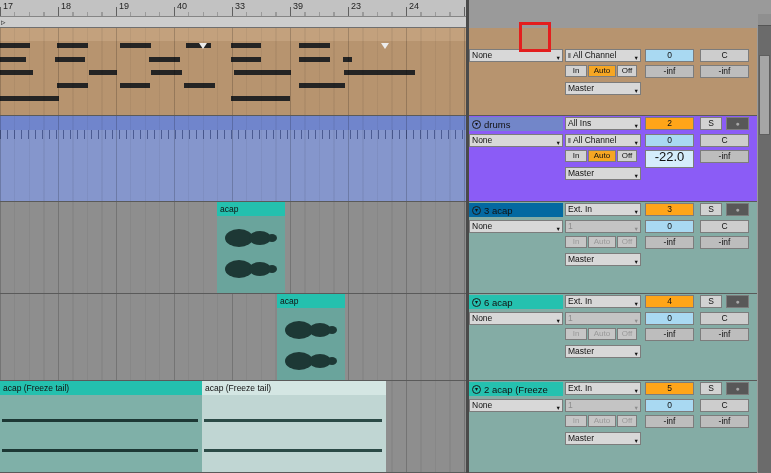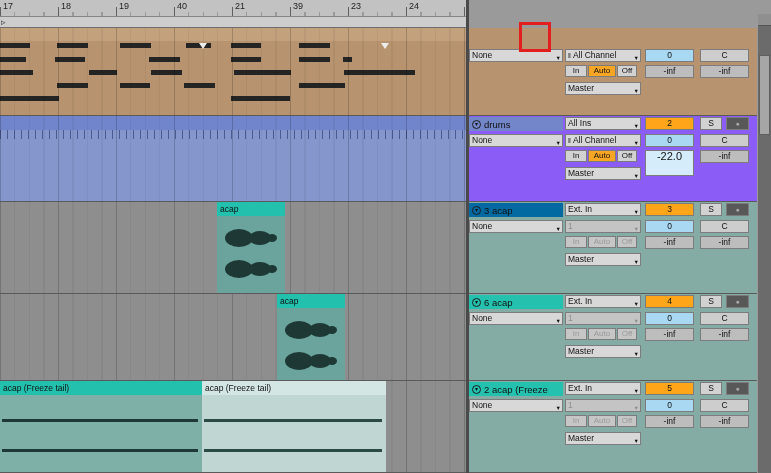--- a/index.html
+++ b/index.html
@@ -39,21 +39,21 @@
   <div class="ruler" id="ruler">
       <div style="position: absolute; left: 0px; bottom: 0px; width: 1px; height: 9px; background: rgb(96, 96, 96);"></div>
       <span style="position: absolute; left: 3px; top: 1px; font-size: 9px; color: rgb(34, 34, 34);">17</span>
       <div style="position: absolute; left: 58px; bottom: 0px; width: 1px; height: 9px; background: rgb(96, 96, 96);"></div>
       <span style="position: absolute; left: 61px; top: 1px; font-size: 9px; color: rgb(34, 34, 34);">18</span>
       <div style="position: absolute; left: 116px; bottom: 0px; width: 1px; height: 9px; background: rgb(96, 96, 96);"></div>
       <span style="position: absolute; left: 119px; top: 1px; font-size: 9px; color: rgb(34, 34, 34);">19</span>
       <div style="position: absolute; left: 174px; bottom: 0px; width: 1px; height: 9px; background: rgb(96, 96, 96);"></div>
       <span style="position: absolute; left: 177px; top: 1px; font-size: 9px; color: rgb(34, 34, 34);">40</span>
       <div style="position: absolute; left: 232px; bottom: 0px; width: 1px; height: 9px; background: rgb(96, 96, 96);"></div>
-      <span style="position: absolute; left: 235px; top: 1px; font-size: 9px; color: rgb(34, 34, 34);">21</span>
+      <span style="position: absolute; left: 235px; top: 1px; font-size: 9px; color: rgb(34, 34, 34);">33</span>
       <div style="position: absolute; left: 290px; bottom: 0px; width: 1px; height: 9px; background: rgb(96, 96, 96);"></div>
       <span style="position: absolute; left: 293px; top: 1px; font-size: 9px; color: rgb(34, 34, 34);">39</span>
       <div style="position: absolute; left: 348px; bottom: 0px; width: 1px; height: 9px; background: rgb(96, 96, 96);"></div>
       <span style="position: absolute; left: 351px; top: 1px; font-size: 9px; color: rgb(34, 34, 34);">23</span>
       <div style="position: absolute; left: 406px; bottom: 0px; width: 1px; height: 9px; background: rgb(96, 96, 96);"></div>
       <span style="position: absolute; left: 409px; top: 1px; font-size: 9px; color: rgb(34, 34, 34);">24</span>
       <div style="position: absolute; left: 464px; bottom: 0px; width: 1px; height: 9px; background: rgb(96, 96, 96);"></div>
     </div>
   <div class="scrub">
     <span class="insert-marker">▹</span>
@@ -122,21 +122,21 @@
       <div style="position: absolute; left: 96px; top: 18px; width: 76px; height: 13px; background: rgb(216, 216, 216); border: 1px solid rgb(124, 124, 124); font-size: 8.5px; line-height: 11px; padding-left: 2px; padding-right: 9px; white-space: nowrap; overflow: hidden; color: rgb(17, 17, 17);"><span style="margin-right: 2px; font-size: 7px;">‖</span><span>All Channel</span><span style="position: absolute; right: 1px; top: 3px; font-size: 5.5px;">▼</span></div>
       <div style="position: absolute; left: 96px; top: 34px; width: 22px; height: 12px; border: 1px solid rgb(124, 124, 124); text-align: center; font-size: 8px; line-height: 10px; background: rgb(210, 210, 210); color: rgb(17, 17, 17);">In</div>
       <div style="position: absolute; left: 119px; top: 34px; width: 28px; height: 12px; border: 1px solid rgb(124, 124, 124); text-align: center; font-size: 8px; line-height: 10px; background: rgb(246, 166, 35); color: rgb(17, 17, 17);">Auto</div>
       <div style="position: absolute; left: 148px; top: 34px; width: 20px; height: 12px; border: 1px solid rgb(124, 124, 124); text-align: center; font-size: 8px; line-height: 10px; background: rgb(210, 210, 210); color: rgb(17, 17, 17);">Off</div>
       <div style="position: absolute; left: 96px; top: 51px; width: 76px; height: 13px; background: rgb(216, 216, 216); border: 1px solid rgb(124, 124, 124); font-size: 8.5px; line-height: 11px; padding-left: 2px; padding-right: 9px; white-space: nowrap; overflow: hidden; color: rgb(17, 17, 17);"><span>Master</span><span style="position: absolute; right: 1px; top: 3px; font-size: 5.5px;">▼</span></div>
       <div style="position: absolute; left: 176px; top: 1px; width: 49px; height: 13px; background: rgb(255, 165, 25); border: 1px solid rgb(124, 124, 124); text-align: center; font-size: 8.5px; line-height: 11px; color: rgb(17, 17, 17);">2</div>
       <div style="position: absolute; left: 231px; top: 1px; width: 22px; height: 13px; background: rgb(210, 210, 210); border: 1px solid rgb(124, 124, 124); text-align: center; font-size: 8.5px; line-height: 11px; color: rgb(17, 17, 17);">S</div>
       <div style="position: absolute; left: 257px; top: 1px; width: 23px; height: 13px; background: rgb(88, 88, 88); border: 1px solid rgb(124, 124, 124); text-align: center; font-size: 7px; line-height: 11px; color: rgb(169, 169, 169);">●</div>
       <div style="position: absolute; left: 176px; top: 18px; width: 49px; height: 13px; background: rgb(169, 217, 242); border: 1px solid rgb(124, 124, 124); text-align: center; font-size: 8.5px; line-height: 11px; color: rgb(17, 17, 17);">0</div>
       <div style="position: absolute; left: 231px; top: 18px; width: 49px; height: 13px; background: rgb(205, 205, 205); border: 1px solid rgb(124, 124, 124); text-align: center; font-size: 8.5px; line-height: 11px; color: rgb(17, 17, 17);">C</div>
-      <div style="position: absolute; left: 176px; top: 34px; width: 49px; height: 26px; background: rgb(213, 237, 251); border: 1px solid rgb(124, 124, 124); text-align: center; font-size: 11px; line-height: 11px; color: rgb(17, 17, 17);">-22.0</div>
+      <div style="position: absolute; left: 176px; top: 34px; width: 49px; height: 18px; background: rgb(213, 237, 251); border: 1px solid rgb(124, 124, 124); text-align: center; font-size: 13px; line-height: 11px; color: rgb(17, 17, 17);">-22.0</div>
       <div style="position: absolute; left: 231px; top: 34px; width: 49px; height: 13px; background: rgb(189, 189, 189); border: 1px solid rgb(124, 124, 124); text-align: center; font-size: 8.5px; line-height: 11px; color: rgb(17, 17, 17);">-inf</div>
     </div>
     <div class="trackrow" style="left: 0px; top: 202px; width: 466px; height: 92px; background: rgb(142, 142, 142);">
       <div style="position: absolute; inset: 0px; pointer-events: none; background-image: repeating-linear-gradient(90deg, rgba(0, 0, 0, 0.14) 0px, rgba(0, 0, 0, 0.14) 1px, transparent 1px, transparent 58px), repeating-linear-gradient(90deg, rgba(0, 0, 0, 0.05) 0px, rgba(0, 0, 0, 0.05) 1px, transparent 1px, transparent 14.5px);"></div>
       <div style="position: absolute; left: 217px; top: 0px; width: 68px; height: 14px; background: rgb(36, 192, 174); font-size: 8.5px; line-height: 14px; padding-left: 3px; white-space: nowrap; overflow: hidden;">acap</div>
       <div style="position: absolute; left: 217px; top: 14px; width: 68px; height: 77px; background: rgb(106, 164, 156); overflow: hidden;">
         <div style="position: absolute; left: 8px; top: 13px; width: 28px; height: 18px; background: rgb(29, 56, 53); border-radius: 50%;"></div>
         <div style="position: absolute; left: 32px; top: 15px; width: 22px; height: 14px; background: rgb(29, 56, 53); border-radius: 50%;"></div>
         <div style="position: absolute; left: 50px; top: 18px; width: 10px; height: 8px; background: rgb(29, 56, 53); border-radius: 50%;"></div>
         <div style="position: absolute; left: 8px; top: 44px; width: 28px; height: 18px; background: rgb(29, 56, 53); border-radius: 50%;"></div>

